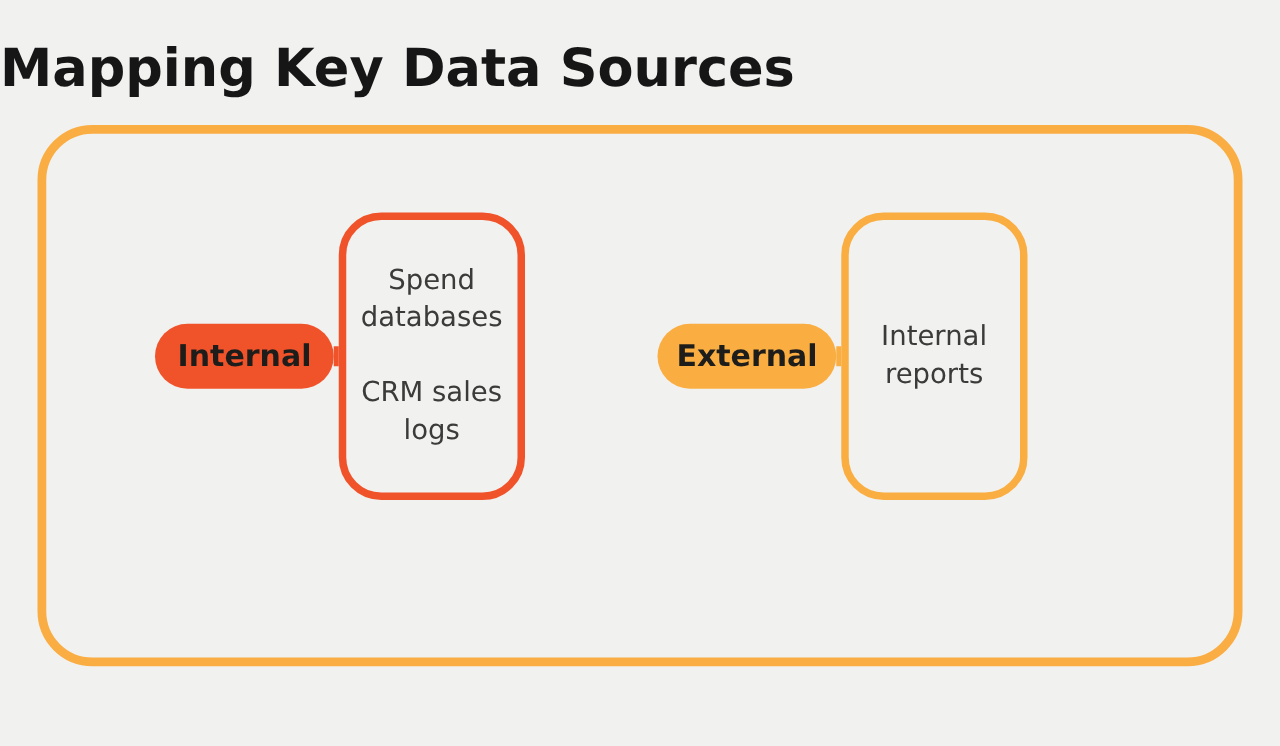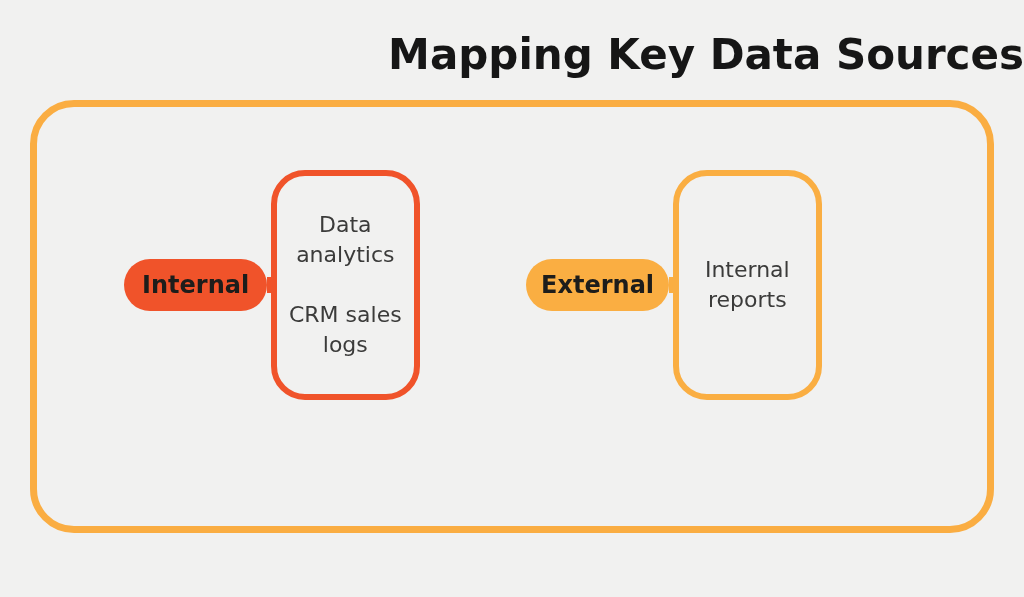--- a/index.html
+++ b/index.html
@@ -21,21 +21,21 @@
   .stage {
     position: relative;
     width: 1024px;
     height: 597px;
   }
   .title {
     position: absolute;
     top: 30px;
     left: 0;
     width: 1024px;
-    text-align: right;
+    text-align: left;
     font-size: 42px;
     font-weight: 800;
     color: var(--title-color);
     letter-spacing: 0px;
   }
   .frame {
     position: absolute;
     left: 30px;
     top: 100px;
     width: 964px;
@@ -104,21 +104,21 @@
   <h1 class="title">Mapping Key Data Sources</h1>
 
   <div class="frame"></div>
 
   <div class="column internal">
     <div class="pill">
       <span class="pill-label">Internal</span>
     </div>
     <div class="connector"></div>
     <div class="box">
-      <div class="item">Data analytics</div>
+      <div class="item">Spend databases</div>
       <div class="item">CRM sales logs</div>
     </div>
   </div>
 
   <div class="column external">
     <div class="pill">
       <span class="pill-label">External</span>
     </div>
     <div class="connector"></div>
     <div class="box">

